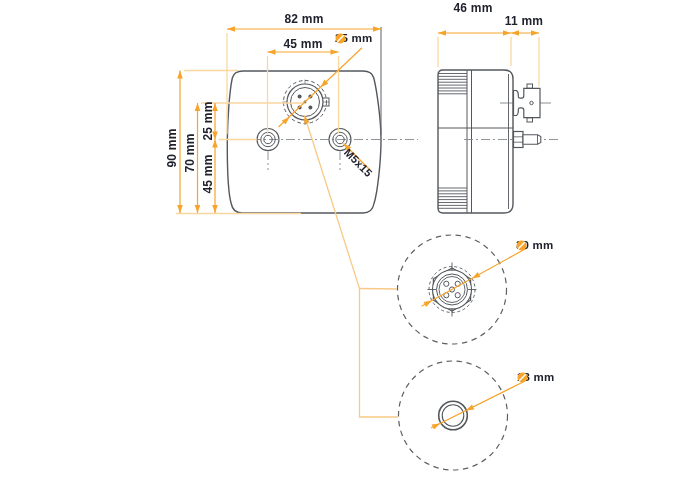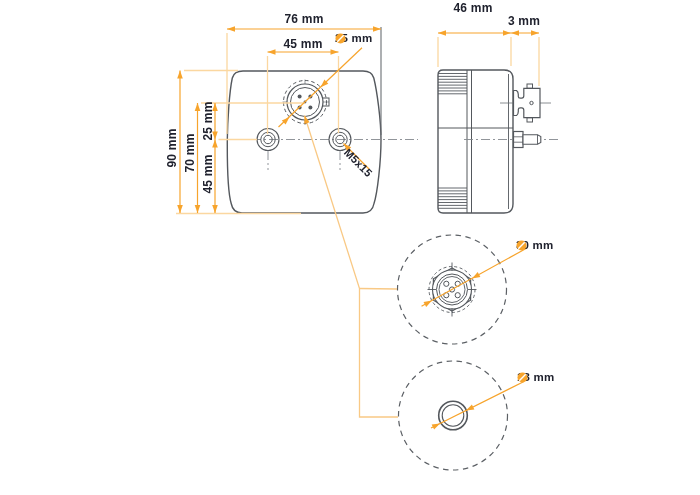--- a/index.html
+++ b/index.html
@@ -198,24 +198,24 @@
       <polygon points="320.6,87.2 328.3,83.7 324.4,79.6"></polygon>
       <polygon points="304.5,115.5 309.6,122.2 304.3,124"></polygon>
       <polygon points="343.5,143.5 351.2,147.2 347.2,151.2"></polygon>
       <polygon points="431.9,300.6 426.2,306.9 423.5,302.1"></polygon>
       <polygon points="472.1,278.4 480.4,276.9 477.7,272"></polygon>
       <polygon points="440,423.5 434.1,429.6 431.6,424.6"></polygon>
       <polygon points="466,410.5 474.4,409.4 471.9,404.4"></polygon>
     </g>
   </svg>
 
-  <div class="lbl" style="left:304px;top:19px;">76 mm</div>
+  <div class="lbl" style="left:304px;top:19px;">82 mm</div>
   <div class="lbl" style="left:303px;top:44px;">45 mm</div>
   <div class="lbl" style="left:473px;top:8px;">46 mm</div>
-  <div class="lbl" style="left:524px;top:21px;">3 mm</div>
+  <div class="lbl" style="left:524px;top:21px;">11 mm</div>
 
   <div class="lbl rot-ccw" style="left:172px;top:148px;">90 mm</div>
   <div class="lbl rot-ccw" style="left:190px;top:153px;">70 mm</div>
   <div class="lbl rot-ccw" style="left:208px;top:121px;">25 mm</div>
   <div class="lbl rot-ccw" style="left:208px;top:174px;">45 mm</div>
 
   <div class="lbl rot-45" style="left:358px;top:163px;">M5x15</div>
 
   <div class="dia-lbl" style="left:335px;top:33px;">
     <svg class="dia-ic" width="11" height="11">

